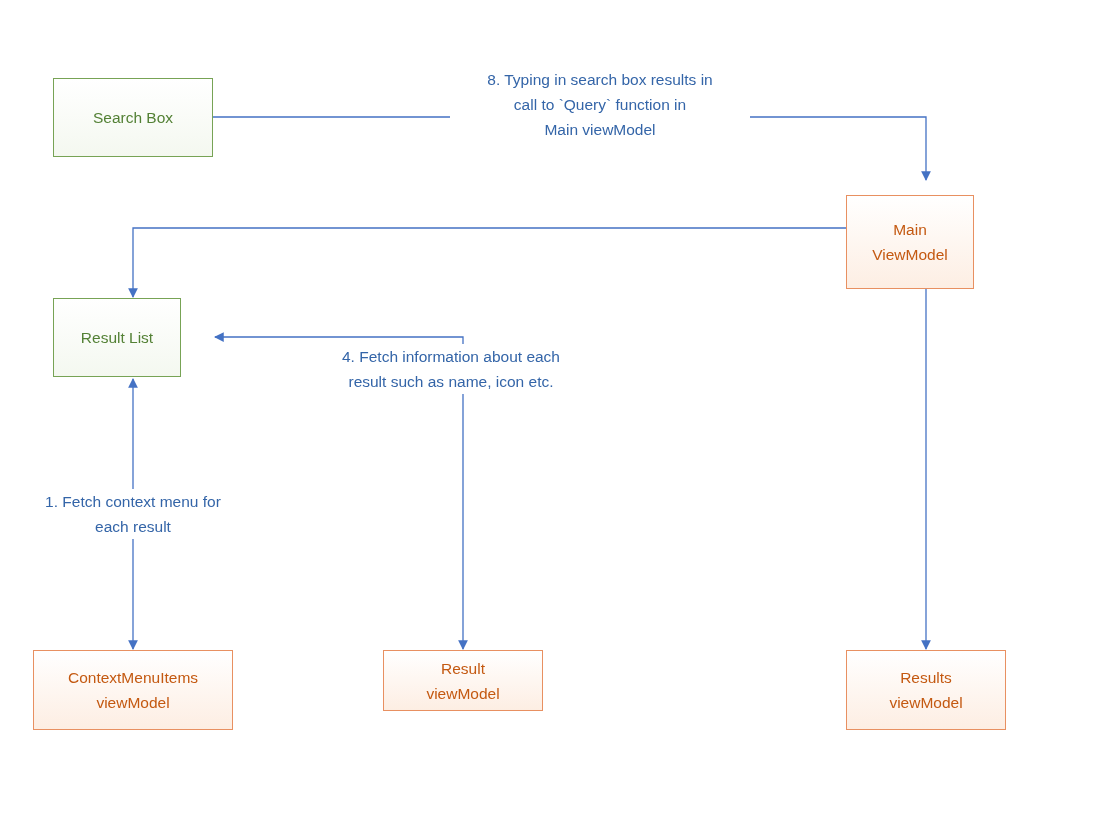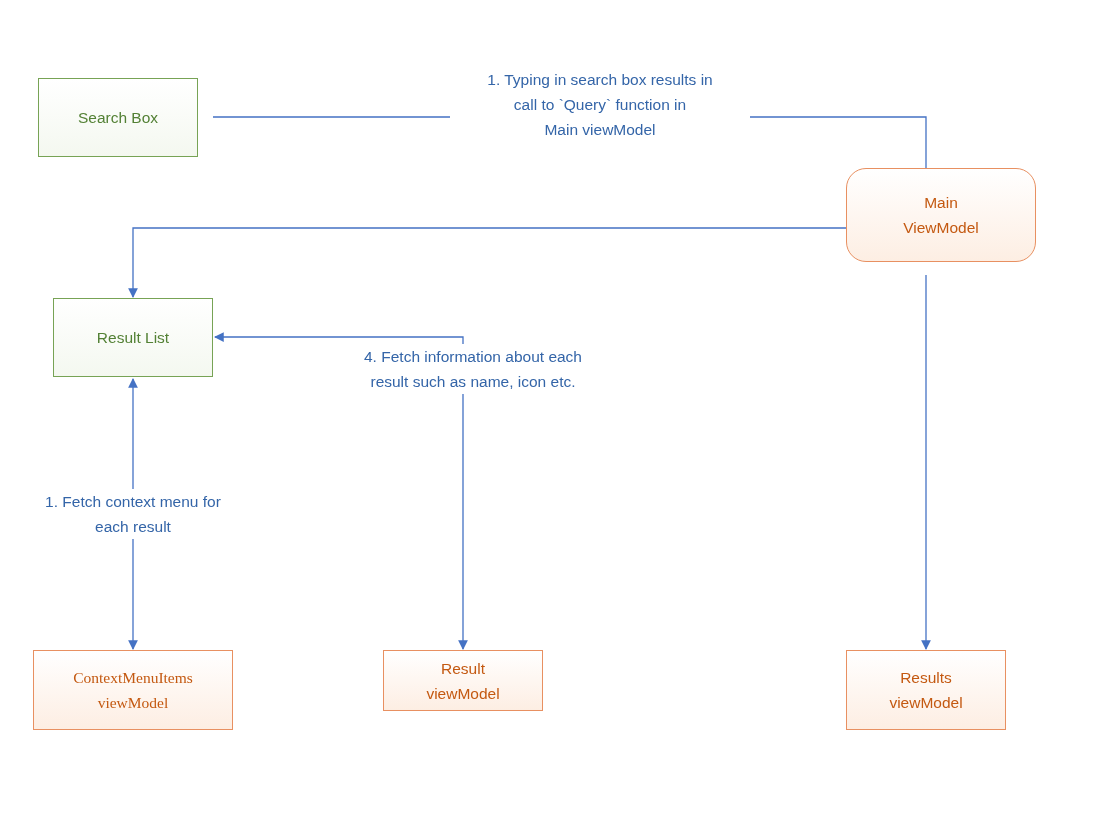--- a/index.html
+++ b/index.html
@@ -74,40 +74,40 @@
 
     <path class="connector" d="M 926 275 V 649" marker-end="url(#arrow)"></path>
 
     <path class="connector" d="M 846 228 H 133 V 297" marker-end="url(#arrow)"></path>
 
     <path class="connector" d="M 215 337 H 463 V 649" marker-start="url(#arrow-rev)" marker-end="url(#arrow)"></path>
 
     <path class="connector" d="M 133 379 V 649" marker-start="url(#arrow-rev)" marker-end="url(#arrow)"></path>
   </svg>
 
-  <div class="annotation" style="left:450px;top:67px;width:300px;">1. Typing in search box results in
+  <div class="annotation" style="left:450px;top:67px;width:300px;">8. Typing in search box results in
 call to `Query` function in
 Main viewModel</div>
 
 
 
-  <div class="annotation" style="left:323px;top:344px;width:300px;">4. Fetch information about each
+  <div class="annotation" style="left:301px;top:344px;width:300px;">4. Fetch information about each
 result such as name, icon etc.</div>
 
   <div class="annotation" style="left:13px;top:489px;width:240px;">1. Fetch context menu for
 each result</div>
 
-  <div class="node green" style="left:38px;top:78px;width:160px;height:79px;">Search Box</div>
+  <div class="node green" style="left:53px;top:78px;width:160px;height:79px;">Search Box</div>
 
-  <div class="node orange" style="left:846px;top:168px;width:190px;height:94px;border-radius:20px;">Main
+  <div class="node orange" style="left:846px;top:195px;width:128px;height:94px;">Main
 ViewModel</div>
 
-  <div class="node green" style="left:53px;top:298px;width:160px;height:79px;">Result List</div>
+  <div class="node green" style="left:53px;top:298px;width:128px;height:79px;">Result List</div>
 
-  <div class="node orange" style="left:33px;top:650px;width:200px;height:80px;font-family:Liberation Serif, serif;">ContextMenuItems
+  <div class="node orange" style="left:33px;top:650px;width:200px;height:80px;">ContextMenuItems
 viewModel</div>
 
   <div class="node orange" style="left:383px;top:650px;width:160px;height:61px;">Result
 viewModel</div>
 
   <div class="node orange" style="left:846px;top:650px;width:160px;height:80px;">Results
 viewModel</div>
 
 </div>
 

